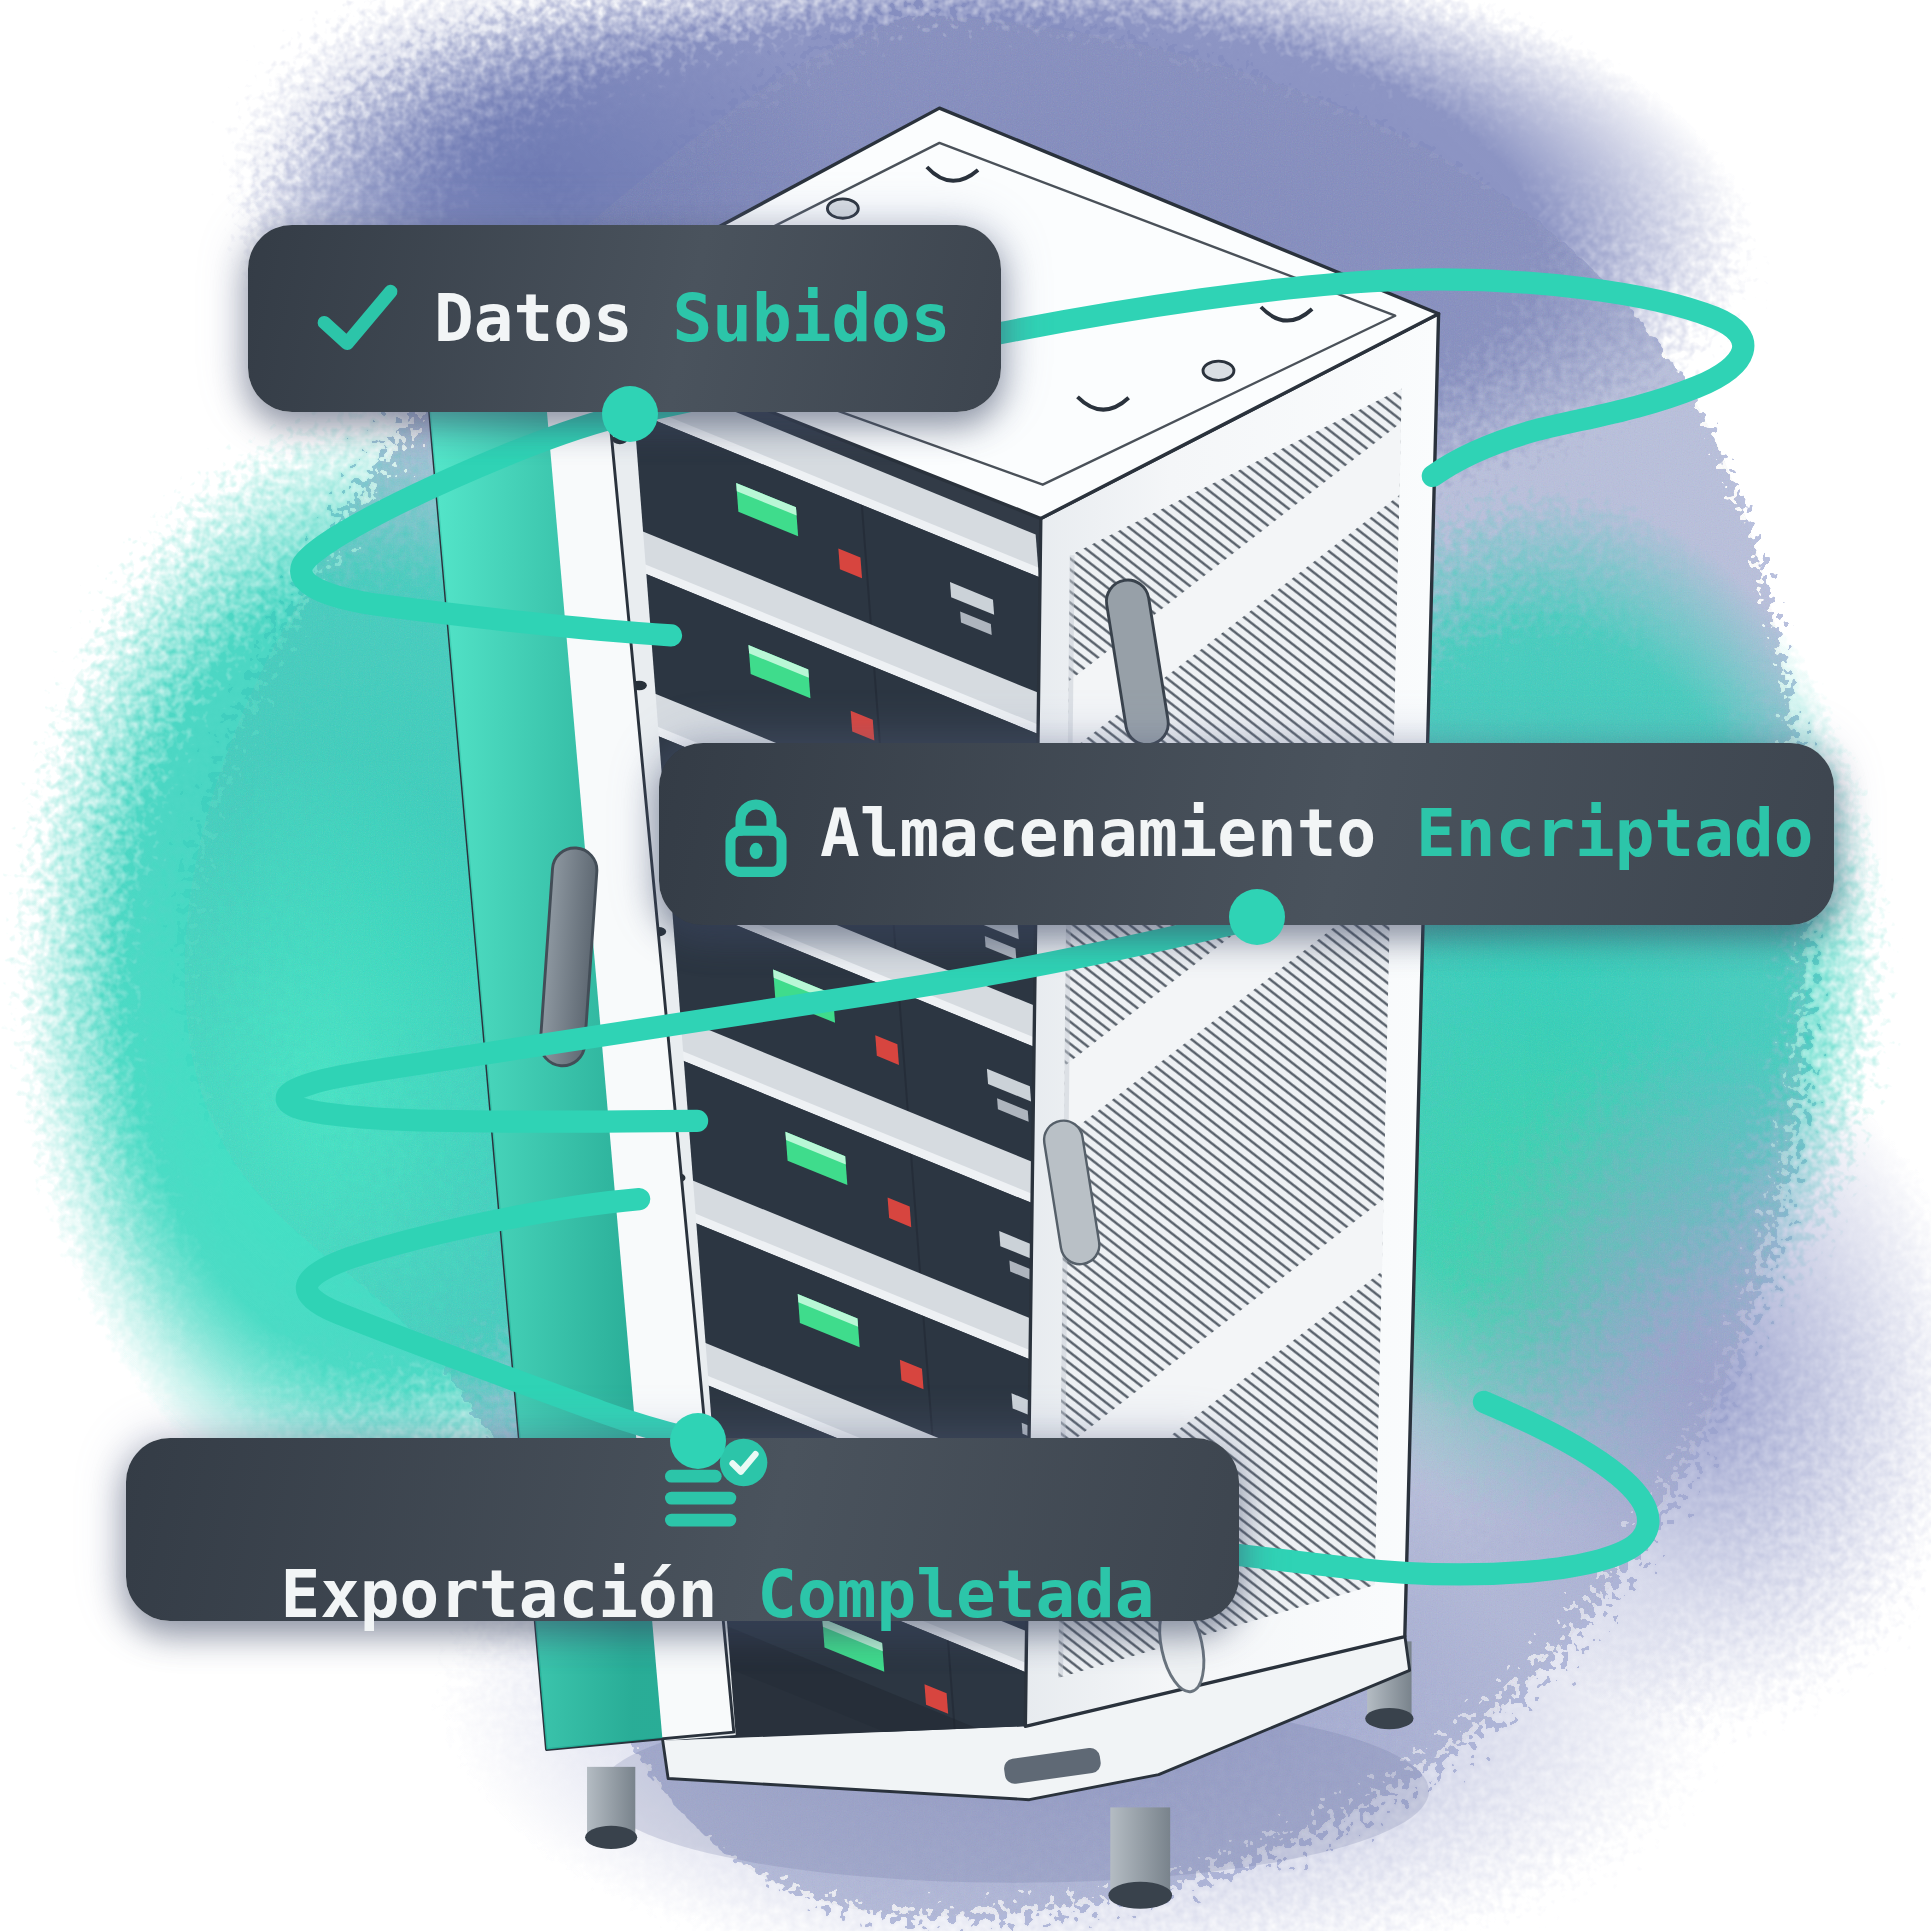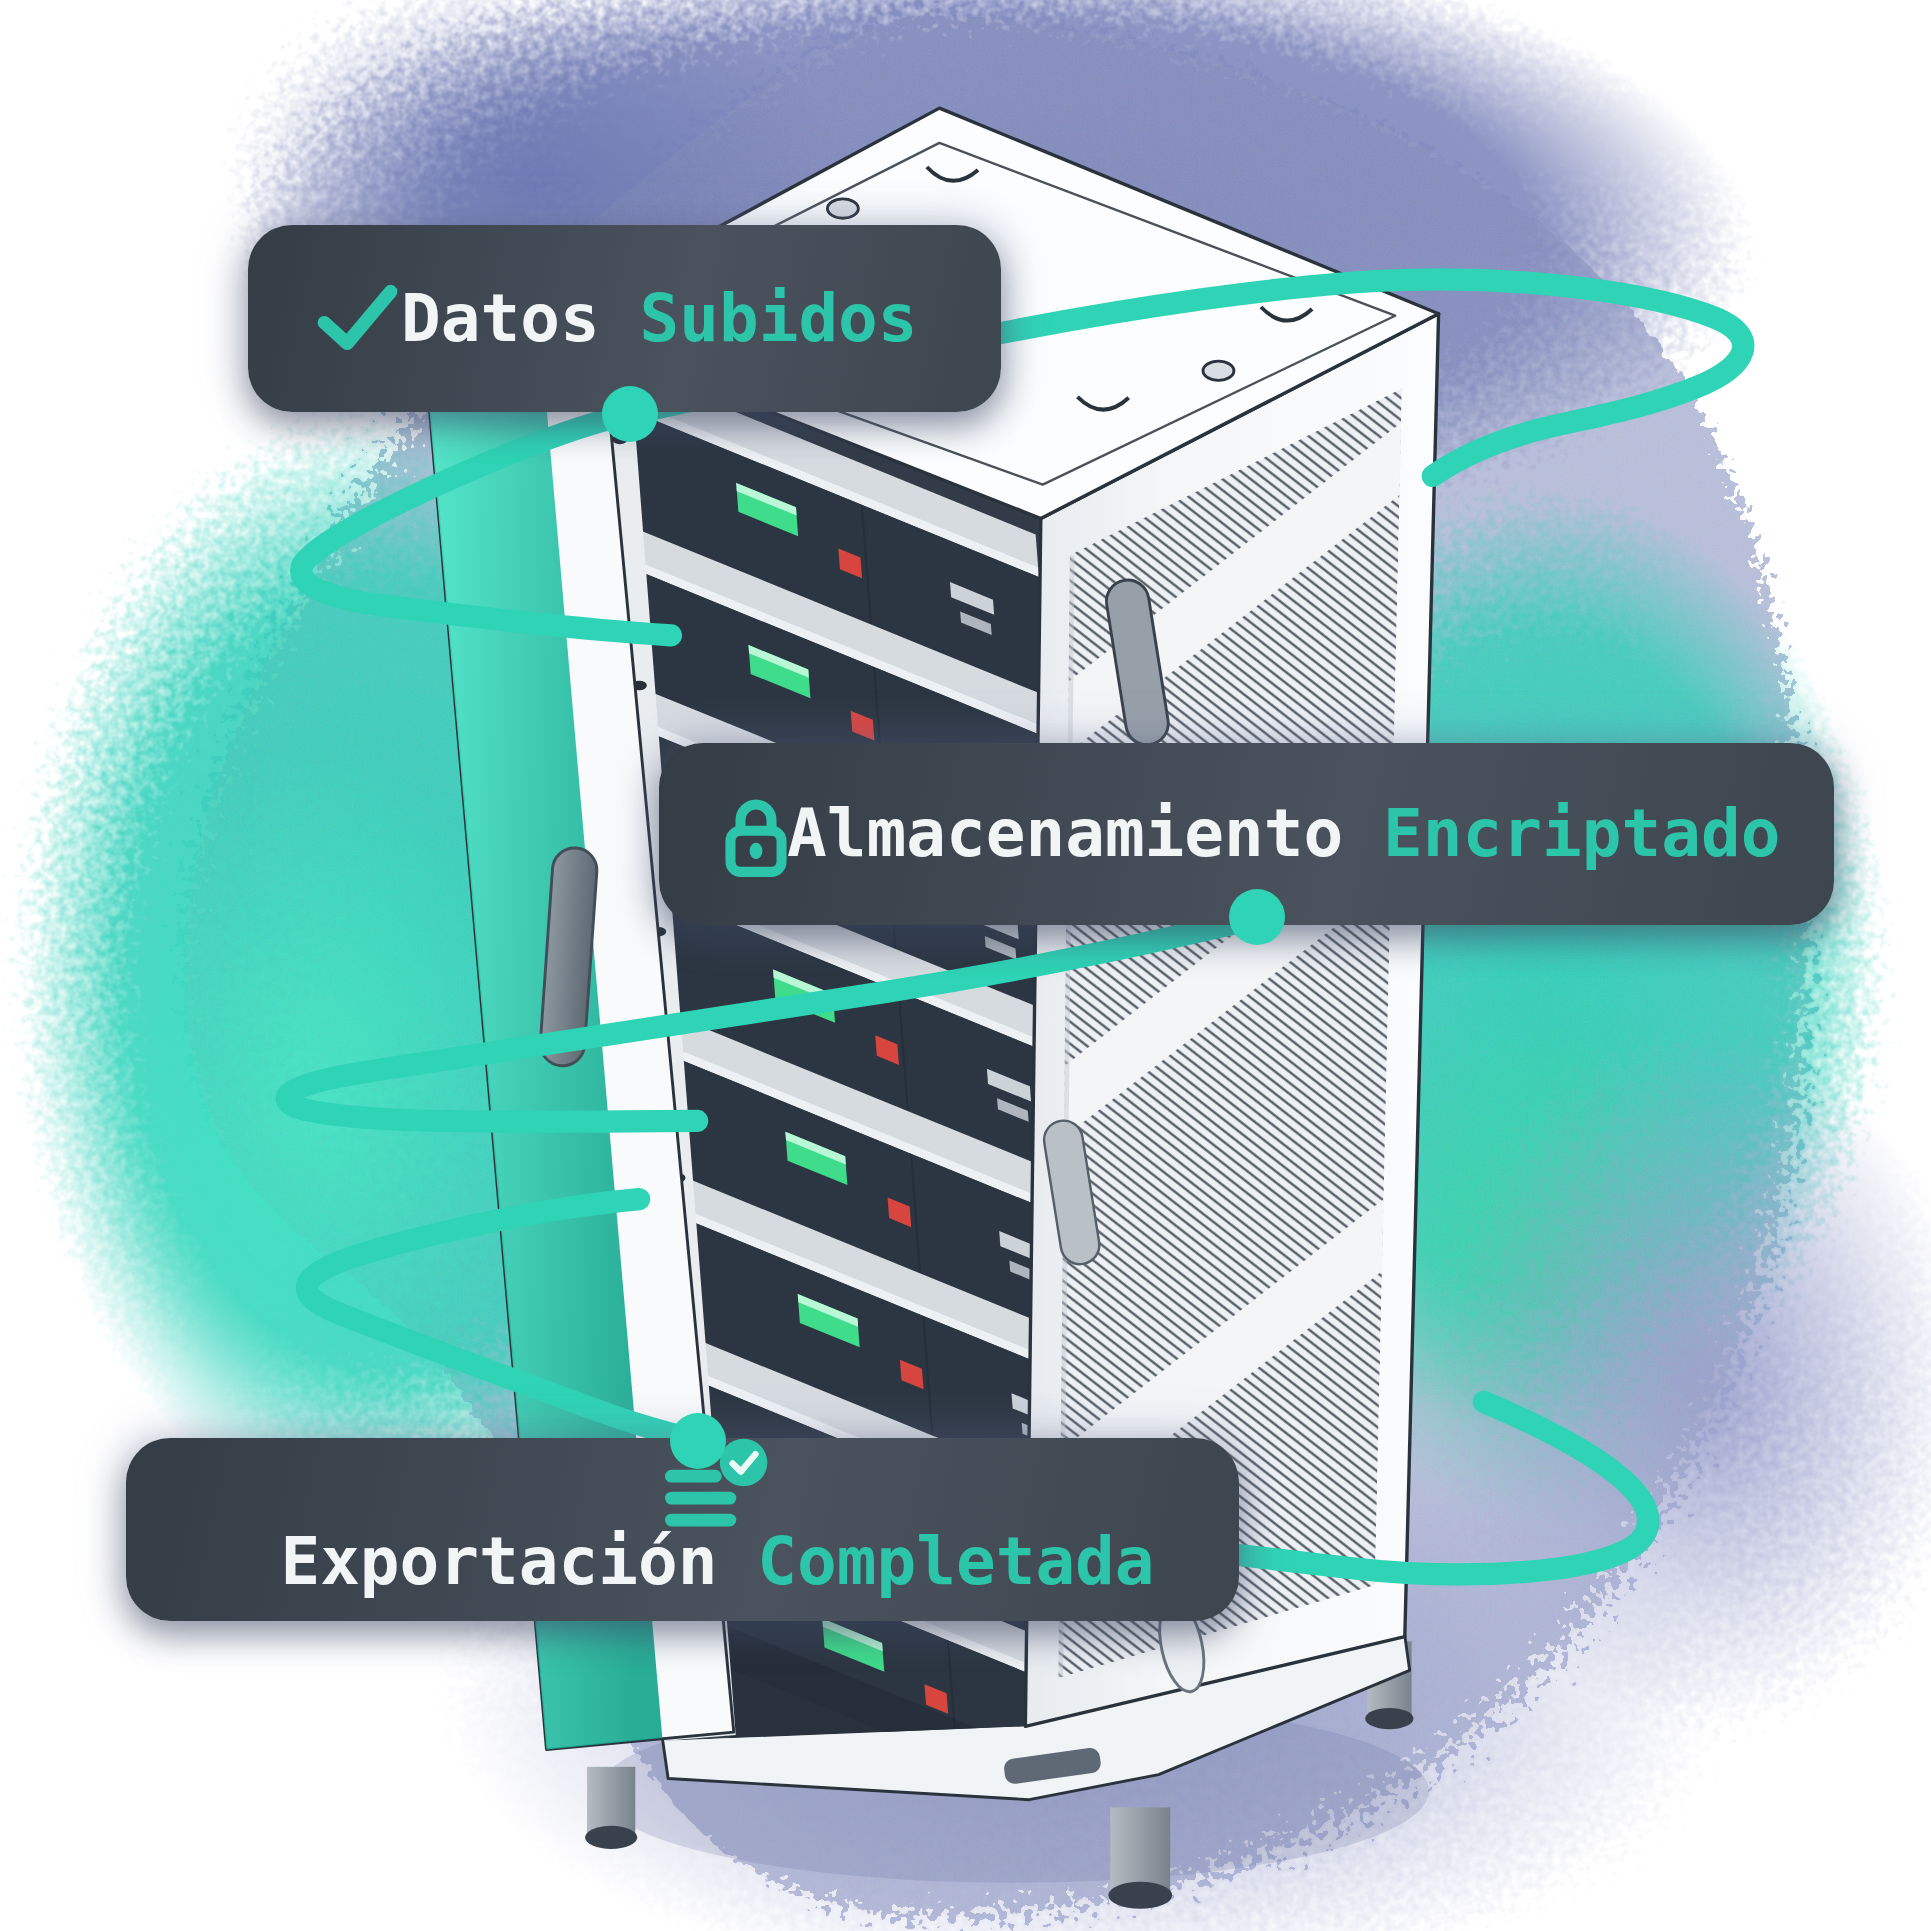--- a/index.html
+++ b/index.html
@@ -1,20 +1,20 @@
 <!DOCTYPE html>
 <html style="--accent-teal: #2cc5a9; --accent-teal-bright: #2fd3b5; --text-white: #f2f5f6; --badge-bg-dark: #343c46; --badge-bg-light: #4a535d; --door-teal-light: #49e8c9; --door-teal-dark: #17a68e; --blob-teal: #30d0ba; --blob-periwinkle: #8d95c4; --led-green: #3fdc8c; --led-red: #d7453f; --rack-white: #f7f9fa; --rack-outline: #2a323c;"><head>
 <meta charset="utf-8">
 <style>
   html,body{margin:0;padding:0;background:#ffffff;}
   .stage{position:relative;width:1931px;height:1931px;overflow:hidden;background:#ffffff;
          font-family:"DejaVu Sans Mono", monospace;}
   .stage svg.scene{position:absolute;left:0;top:0;z-index:10;}
   
-  .badge{position:absolute;z-index:20;display:flex;align-items:center;
+  .badge{position:absolute;z-index:20;display:flex;align-items:center;gap:33px;
          padding-left:66px;box-sizing:border-box;border-radius:44px;
          background:linear-gradient(102deg,var(--badge-bg-dark) 0%,var(--badge-bg-light) 58%,#3d454f 100%);
          box-shadow:0 13.5px 33px rgba(40,50,75,.45), 0 0 44px 7.7px rgba(125,135,175,.28);
          white-space:nowrap;}
   .badge .lbl{font-size:66px;font-weight:bold;line-height:1;color:var(--text-white);letter-spacing:0;}
   .badge .lbl .accent{color:var(--accent-teal);}
   #badge-datos{left:248px;top:225px;width:753px;height:187px;}
   #badge-almacenamiento{left:659px;top:743px;width:1175px;height:182px;text-align:right;}
   #badge-exportacion{left:126px;top:1438px;width:1113px;height:183px;padding-left:70px;flex-direction:column;}
   .badge svg{display:block;flex:none;}

